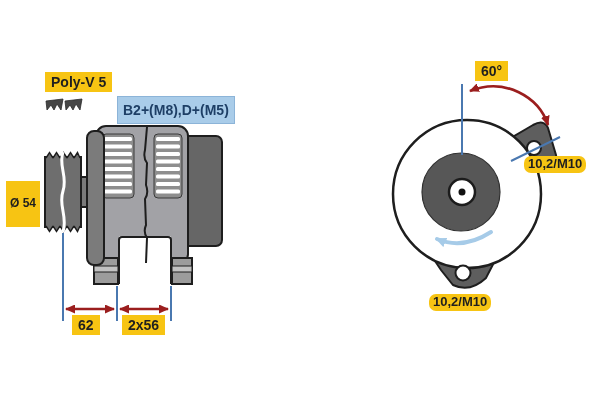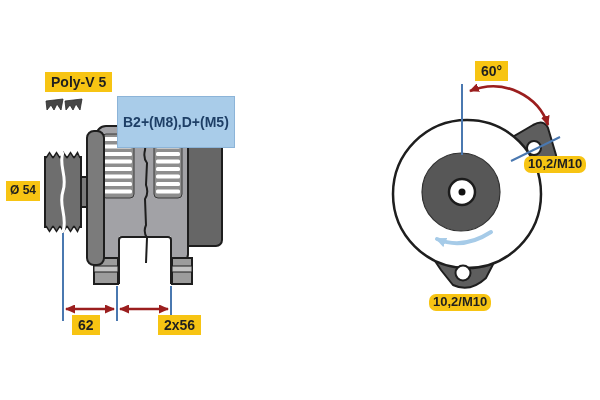--- a/index.html
+++ b/index.html
@@ -12,31 +12,31 @@
   svg{position:absolute;left:0;top:0;}
   .lbl{
     position:absolute;
     background:#f7c413;
     color:#1f1f1f;
     font-weight:bold;
     white-space:nowrap;
     line-height:1.15;
     padding:2px 5px;
   }
-  .lbl.sm{font-size:12px;padding:3px 4px;}
+  .lbl.sm{font-size:12px;padding:16px 4px;}
   .lbl.md{font-size:13px;padding:1px 4px;border-radius:7px;}
   .lbl.lg{font-size:14px;padding:2px 6px;}
   .term{
     position:absolute;
     background:#a9cce9;
     border:1px solid #8cb4d8;
     color:#1e3f66;
     font-weight:bold;
     font-size:14px;
-    padding:17px 5px;
+    padding:5px 5px;
     white-space:nowrap;
   }
 </style>
 </head>
 <body>
 
 <div class="stage">
 
 <svg width="600" height="400" viewBox="0 0 600 400">
   <defs>
@@ -147,21 +147,21 @@
 </svg>
 
 <div class="lbl lg" style="left:45px;top:72px;">Poly-V 5</div>
 
 <div class="term" style="left:117px;top:96px;">B2+(M8),D+(M5)</div>
 
 <div class="lbl sm" style="left:6px;top:181px;">Ø 54</div>
 
 <div class="lbl lg" style="left:72px;top:315px;">62</div>
 
-<div class="lbl lg" style="left:122px;top:315px;margin-left:36px;">2x56</div>
+<div class="lbl lg" style="left:122px;top:315px;">2x56</div>
 
 <div class="lbl lg" style="left:475px;top:61px;text-align:center;">60°</div>
 
 <div class="lbl md" style="left:524px;top:156px;">10,2/M10</div>
 
 <div class="lbl md" style="left:429px;top:294px;">10,2/M10</div>
 
 </div>
 
 </body></html>

